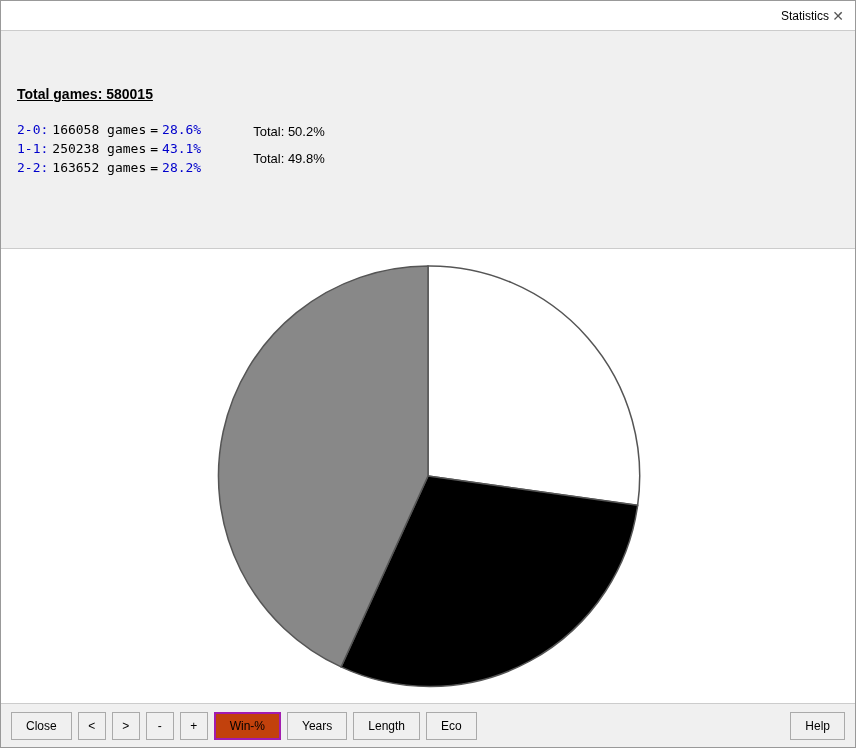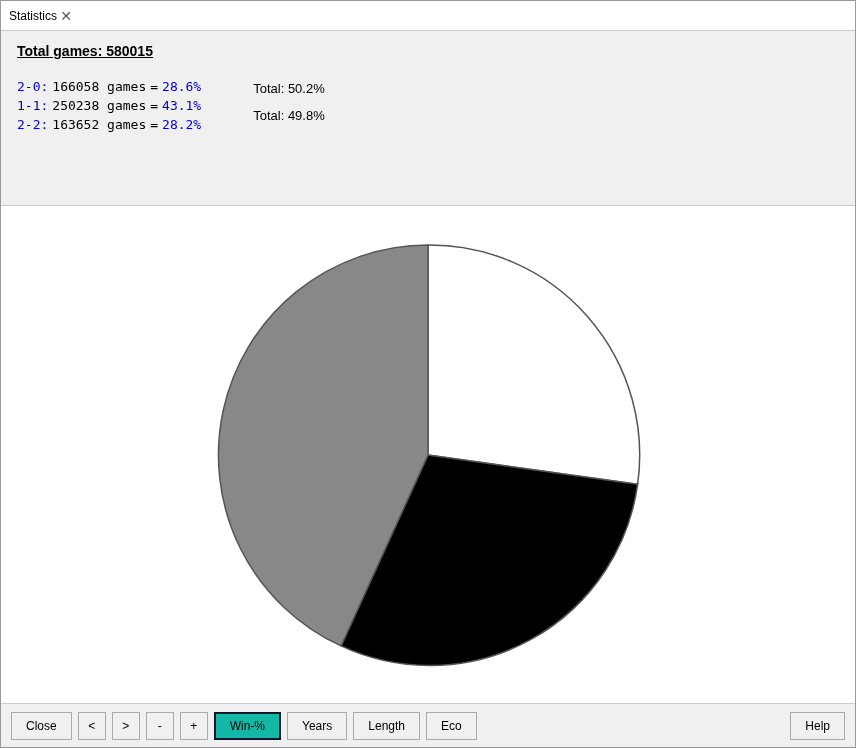--- a/index.html
+++ b/index.html
@@ -20,21 +20,21 @@
       border: 1px solid #999;
       display: flex;
       flex-direction: column;
     }
     .title-bar {
       background: #fff;
       border-bottom: 1px solid #ccc;
       padding: 6px 8px;
       display: flex;
       align-items: center;
-      justify-content: flex-start;
+      justify-content: flex-end;
       height: 30px;
     }
     .title-bar-title {
       font-size: 12px;
       color: #000;
     }
     .title-bar-close {
       width: 18px;
       height: 18px;
       border: none;
@@ -45,20 +45,21 @@
       display: flex;
       align-items: center;
       justify-content: center;
     }
 
     .stats-panel {
       background: #f0f0f0;
       border-bottom: 1px solid #ccc;
       padding: 12px 16px;
       min-height: 175px;
+      margin-top: 43px;
     }
     .stats-title {
       font-weight: bold;
       font-size: 14px;
       margin-bottom: 20px;
       text-decoration: underline;
     }
     .stats-rows {
       display: flex;
       gap: 52px;
@@ -109,22 +110,22 @@
     .btn {
       height: 28px;
       padding: 0 14px;
       border: 1px solid #aaa;
       background: #f0f0f0;
       cursor: pointer;
       font-size: 12px;
       color: #000;
     }
     .btn.active {
-      background: #14b8a6;
-      border: 2px solid #0f172a;
+      background: #c2410c;
+      border: 2px solid #a21caf;
       color: #000;
     }
     .btn-nav {
       width: 28px;
       padding: 0;
       text-align: center;
     }
     .spacer { flex: 1; }
   </style>
 </head>

